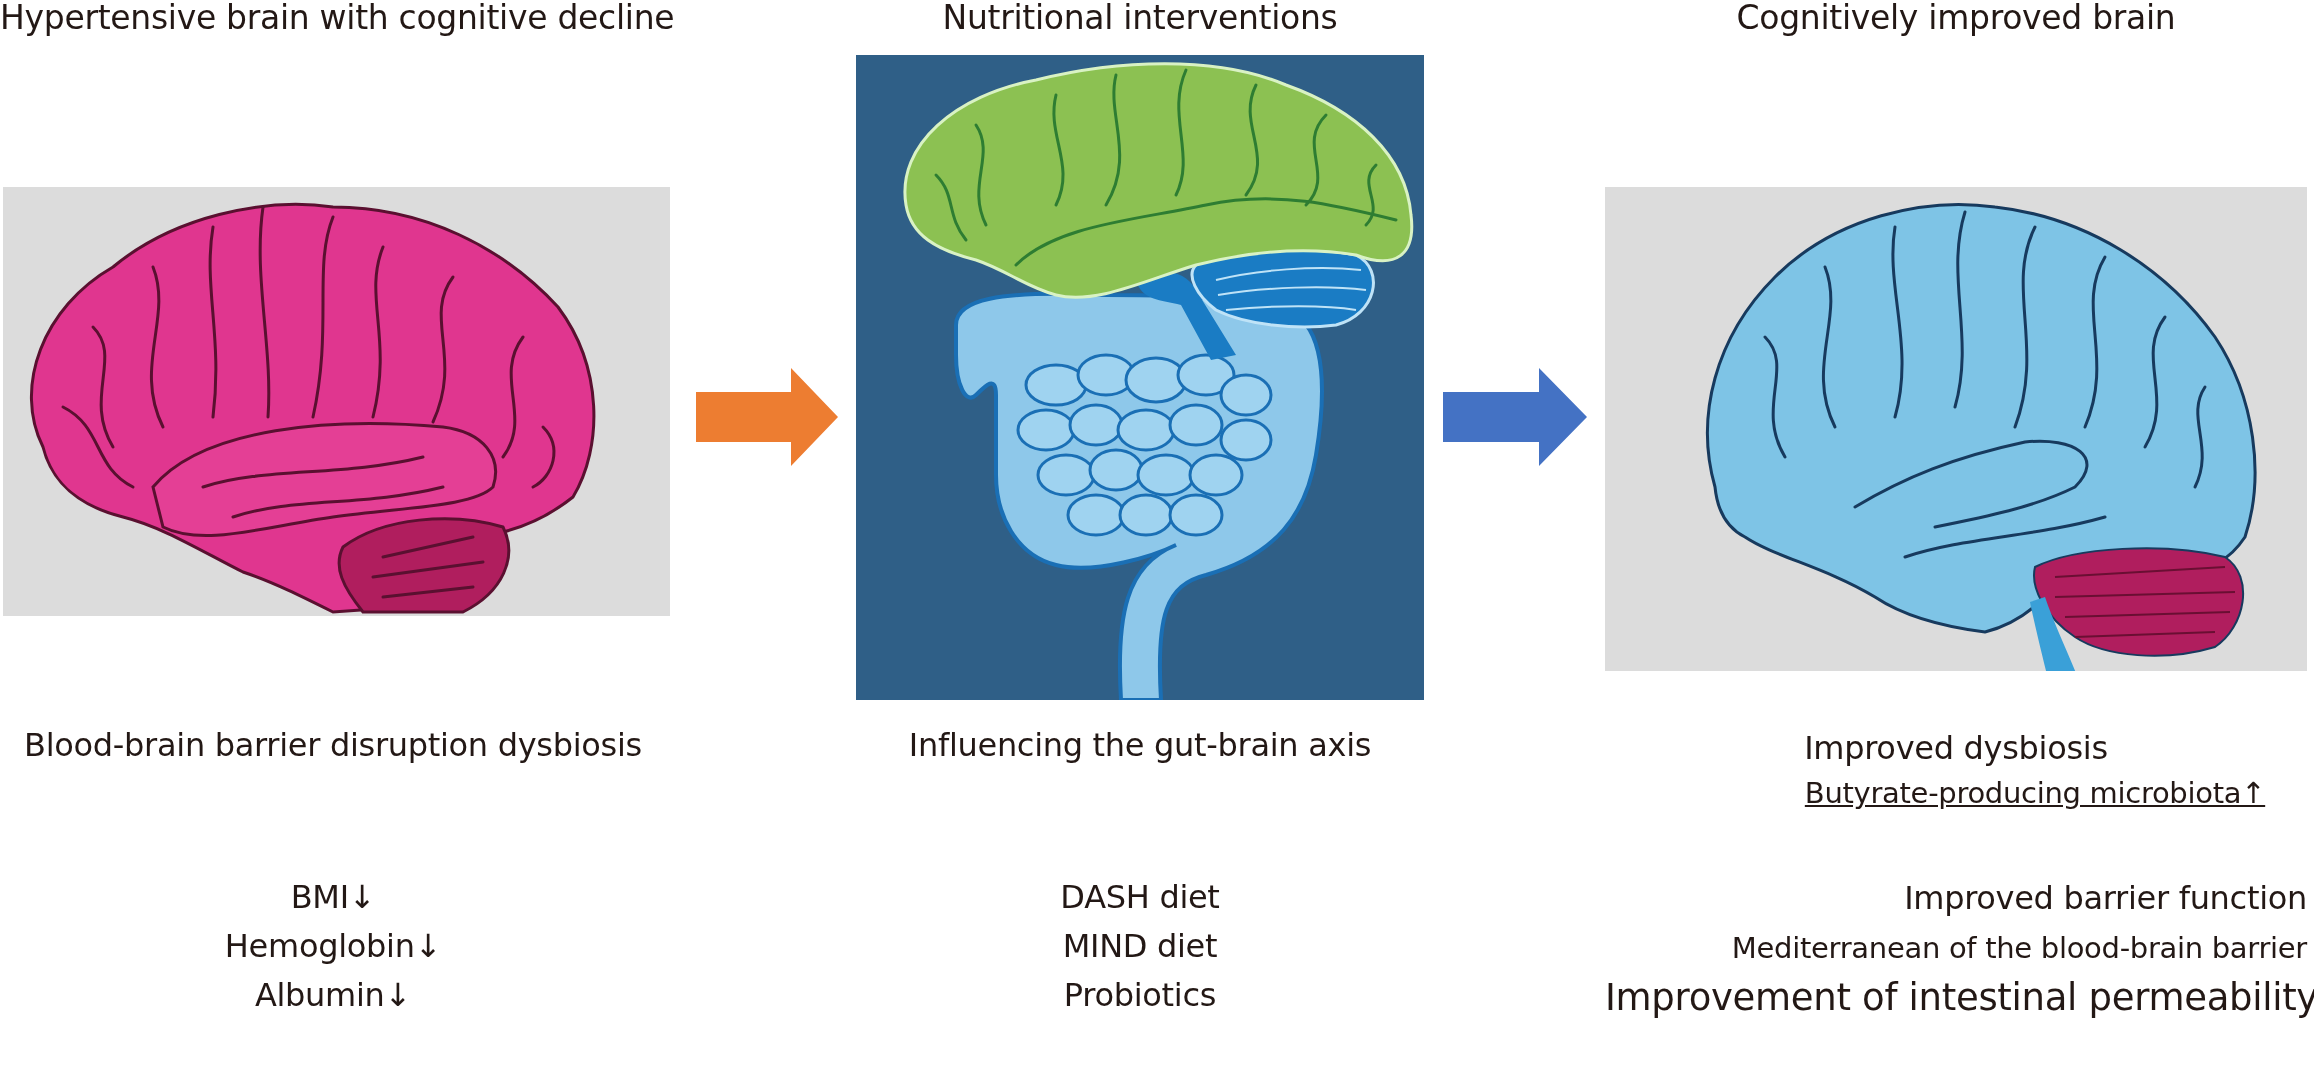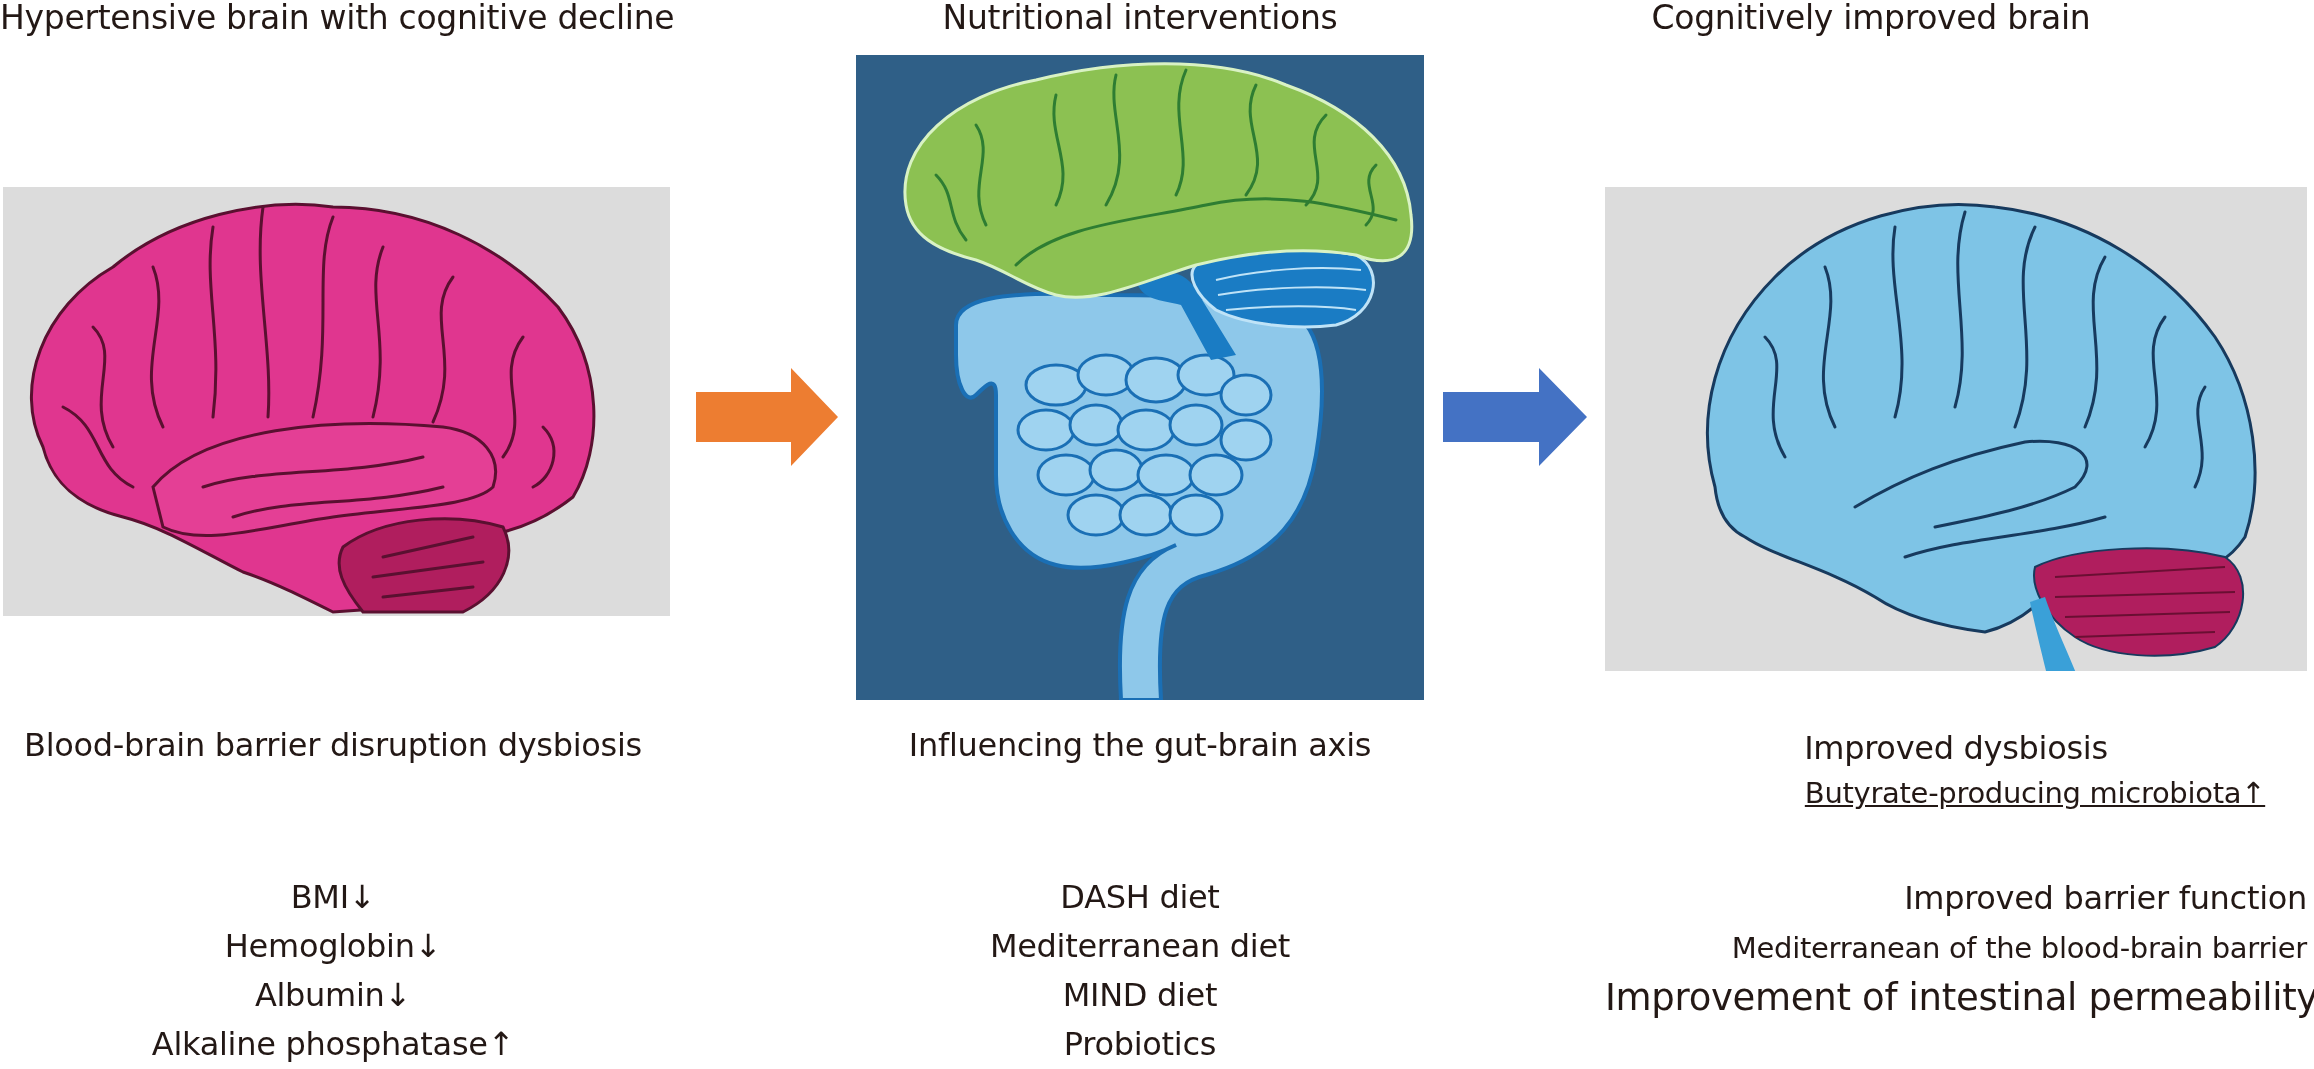--- a/index.html
+++ b/index.html
@@ -13,21 +13,21 @@
   .panel svg { width:100%; height:100%; display:block; }
   .list { position:absolute; text-align:center; }
   .list .li { font-size:32px; line-height:49px; white-space:nowrap; letter-spacing:-0.3px; }
   .rlist .li { line-height:50px; }
 </style>
 </head>
 <body>
 
 <div class="abs title" style="left:0;width:666px;top:0;">Hypertensive brain with cognitive decline</div>
 <div class="abs title" style="left:856px;width:568px;top:0;">Nutritional interventions</div>
-<div class="abs title" style="left:1520px;width:702px;top:0;">Cognitively improved brain</div>
+<div class="abs title" style="left:1605px;width:702px;top:0;">Cognitively improved brain</div>
 
 <div class="panel" style="left:3px;top:187px;width:667px;height:429px;background:#dcdcdc;">
   <svg viewBox="0 0 667 429">
     <path d="M40 260 C10 200 40 120 110 80 C170 30 260 10 330 20 C420 20 500 60 555 120 C600 180 600 260 570 310 C545 330 520 340 500 345 C480 370 450 400 400 420 L330 425 C300 410 270 395 240 385 C200 365 160 340 120 330 C80 320 50 300 40 260 Z" fill="#e0368f" stroke="#5a1030" stroke-width="3"></path>
     <path d="M340 360 C380 330 450 325 500 340 C515 370 500 405 460 425 L360 425 C340 400 330 380 340 360 Z" fill="#b01e5e" stroke="#5a1030" stroke-width="3"></path>
     <path d="M150 300 C200 240 330 230 440 240 C480 245 500 270 490 300 C470 320 400 320 330 330 C260 340 200 360 160 340 Z" fill="#e43f95" stroke="#5a1030" stroke-width="3"></path>
     <g fill="none" stroke="#5a1030" stroke-width="3" stroke-linecap="round">
       <path d="M260 20 C250 90 270 160 265 230"></path>
       <path d="M210 40 C200 100 220 150 210 230"></path>
       <path d="M330 30 C310 80 330 140 310 230"></path>
@@ -126,26 +126,24 @@
 
 <div class="abs cap" style="left:0;width:666px;top:727px;">Blood-brain barrier disruption dysbiosis</div>
 <div class="abs cap" style="left:856px;width:568px;top:727px;">Influencing the gut-brain axis</div>
 <div class="abs cap" style="left:1605px;width:702px;top:730px;">Improved dysbiosis</div>
 <div class="abs small" style="left:1684px;width:702px;top:776px;text-decoration:underline;">Butyrate-producing microbiota↑</div>
 
 <div class="list" style="left:0;width:666px;top:873px;">
   <div class="li">BMI↓</div>
   <div class="li">Hemoglobin↓</div>
   <div class="li">Albumin↓</div>
-  <div class="li">Alkaline phosphatase↑</div>
 </div>
 
 <div class="list" style="left:856px;width:568px;top:873px;">
   <div class="li">DASH diet</div>
-  <div class="li">Mediterranean diet</div>
   <div class="li">MIND diet</div>
   <div class="li">Probiotics</div>
 </div>
 
 <div class="list rlist" style="left:1605px;width:702px;top:873px;text-align:right;">
   <div class="li">Improved barrier function</div>
   <div class="li" style="font-size:29px;">Mediterranean of the blood-brain barrier</div>
   <div class="li" style="font-size:37px;">Improvement of intestinal permeability</div>
 </div>
 

